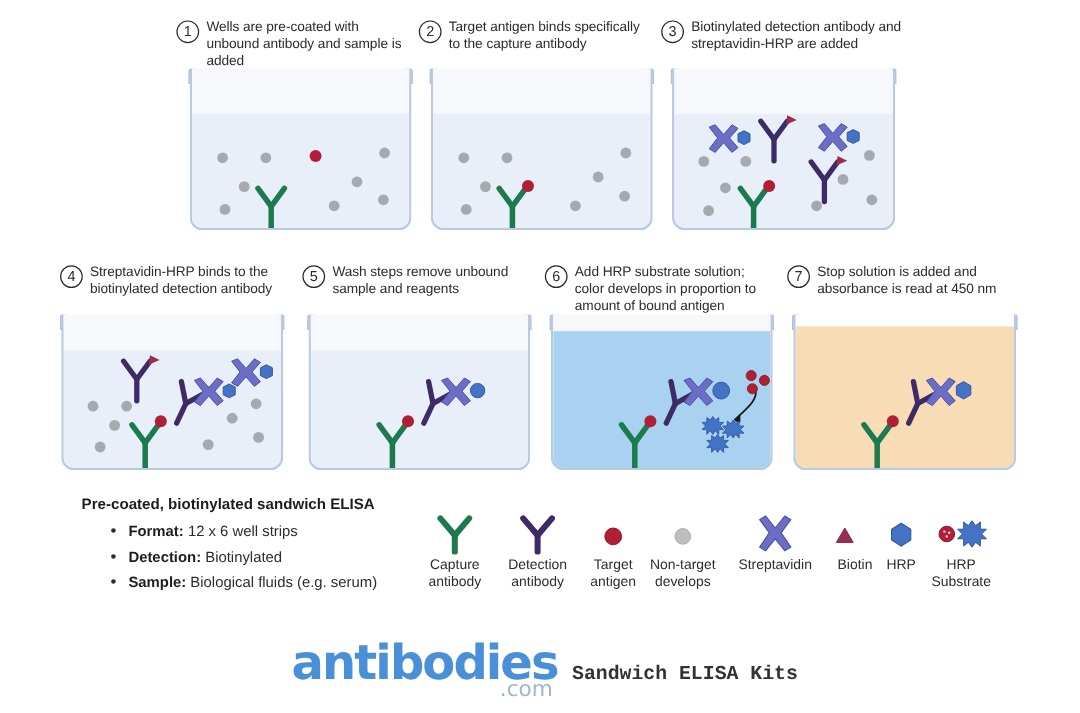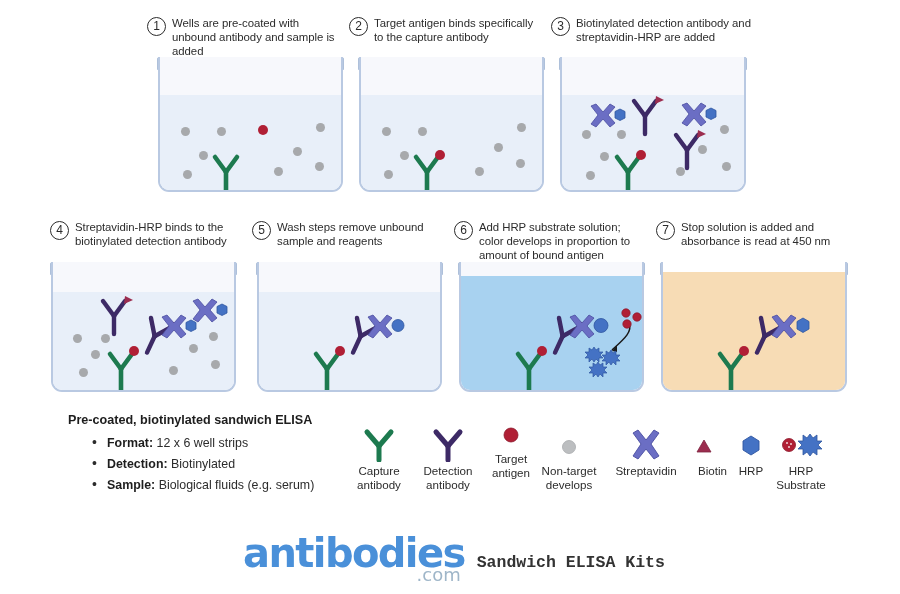--- a/index.html
+++ b/index.html
@@ -530,21 +530,21 @@
           <line x1="7" y1="4" x2="19" y2="18"></line>
           <line x1="31" y1="4" x2="19" y2="18"></line>
           <line x1="19" y1="18" x2="19" y2="32"></line>
         </g>
       </svg>
     </div>
     <div class="legend-label">Detection
 antibody</div>
   </div>
 
-  <div class="legend-item" style="left:481px; top:416px; width:60px;">
+  <div class="legend-item" style="left:481px; top:428px; width:60px;">
     <div class="legend-icon">
       <svg width="22" height="22" viewBox="0 0 22 22">
         <circle cx="11" cy="13" r="7" fill="#b01f35" stroke="#8c1729" stroke-width="0.8"></circle>
       </svg>
     </div>
     <div class="legend-label">Target
 antigen</div>
   </div>
 
   <div class="legend-item" style="left:529px; top:428px; width:80px;">

